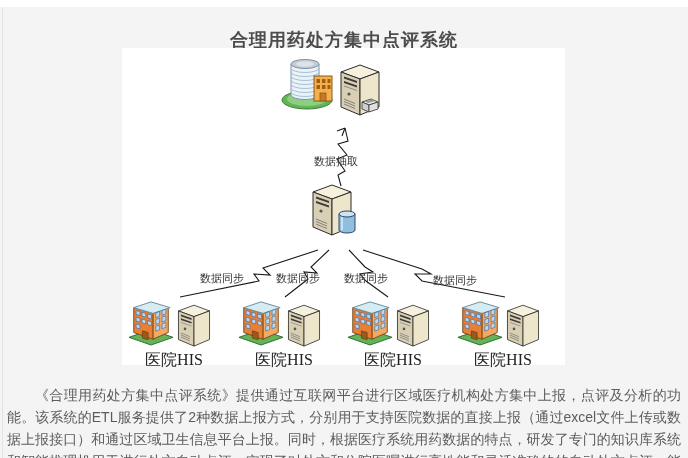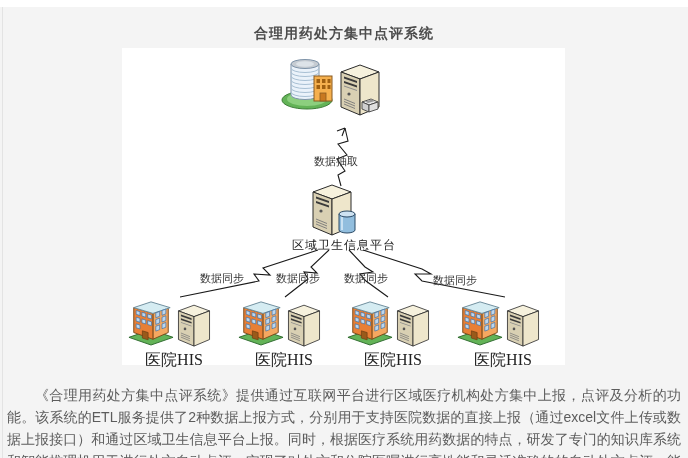--- a/index.html
+++ b/index.html
@@ -5,21 +5,21 @@
   html,body{margin:0;padding:0;}
   body{
     width:688px;height:458px;position:relative;overflow:hidden;
     background:#f4f4f4;
     font-family:"Liberation Sans","DejaVu Sans",sans-serif;
   }
   .top-strip{position:absolute;left:0;top:0;width:688px;height:7px;background:#ffffff;}
   .frame-line{position:absolute;left:2px;top:7px;bottom:0;width:1px;background:#e3e3e3;}
   .page-title{
     position:absolute;left:0;top:16px;width:688px;text-align:center;
-    font-size:14px;font-weight:bold;color:#4c4c4c;letter-spacing:1px;
+    font-size:18px;font-weight:bold;color:#4c4c4c;letter-spacing:1px;
   }
   .panel{
     position:absolute;left:122px;top:48px;width:443px;height:317px;background:#ffffff;
   }
   .links-svg{position:absolute;left:0;top:0;width:443px;height:317px;}
   .icon{position:absolute;}
   .dlabel{
     position:absolute;text-align:center;color:#222222;
     font-family:"Liberation Serif","DejaVu Serif",serif;
     font-size:12px;white-space:nowrap;
@@ -144,21 +144,20 @@
     </svg>
   <svg class="icon" style="left:216px;top:12px" width="44" height="56">
       <use href="#ic-server-printer"></use>
     </svg>
 
   <div class="dlabel small" style="left:174px;top:106px;width:80px">数据抽取</div>
 
   <svg class="icon" style="left:188px;top:132px" width="48" height="56">
       <use href="#ic-dbserver"></use>
     </svg>
-  <div class="dlabel" style="left:142px;top:189px;width:160px;letter-spacing:1px">区域卫生信息平台</div>
 
   <div class="dlabel small" style="left:70px;top:223px;width:60px">数据同步</div>
   <div class="dlabel small" style="left:146px;top:223px;width:60px">数据同步</div>
   <div class="dlabel small" style="left:214px;top:223px;width:60px">数据同步</div>
   <div class="dlabel small" style="left:303px;top:225px;width:60px">数据同步</div>
 
   <div class="hosp-group" style="left:6px">
     <svg width="46" height="56">
         <use href="#ic-hospital"></use>
       </svg>

